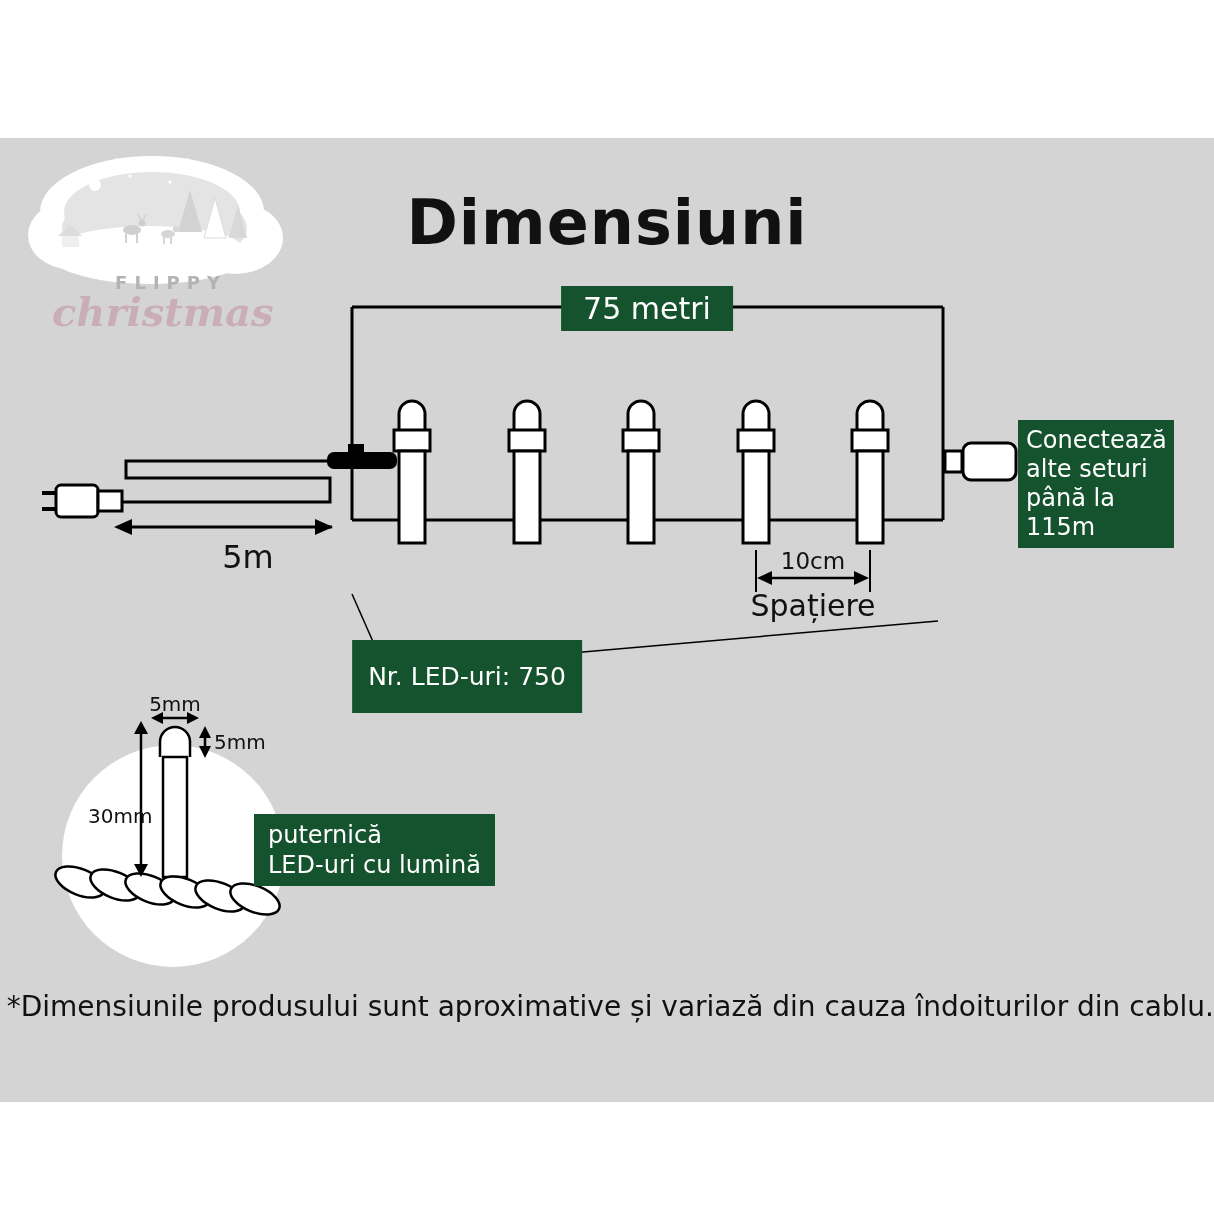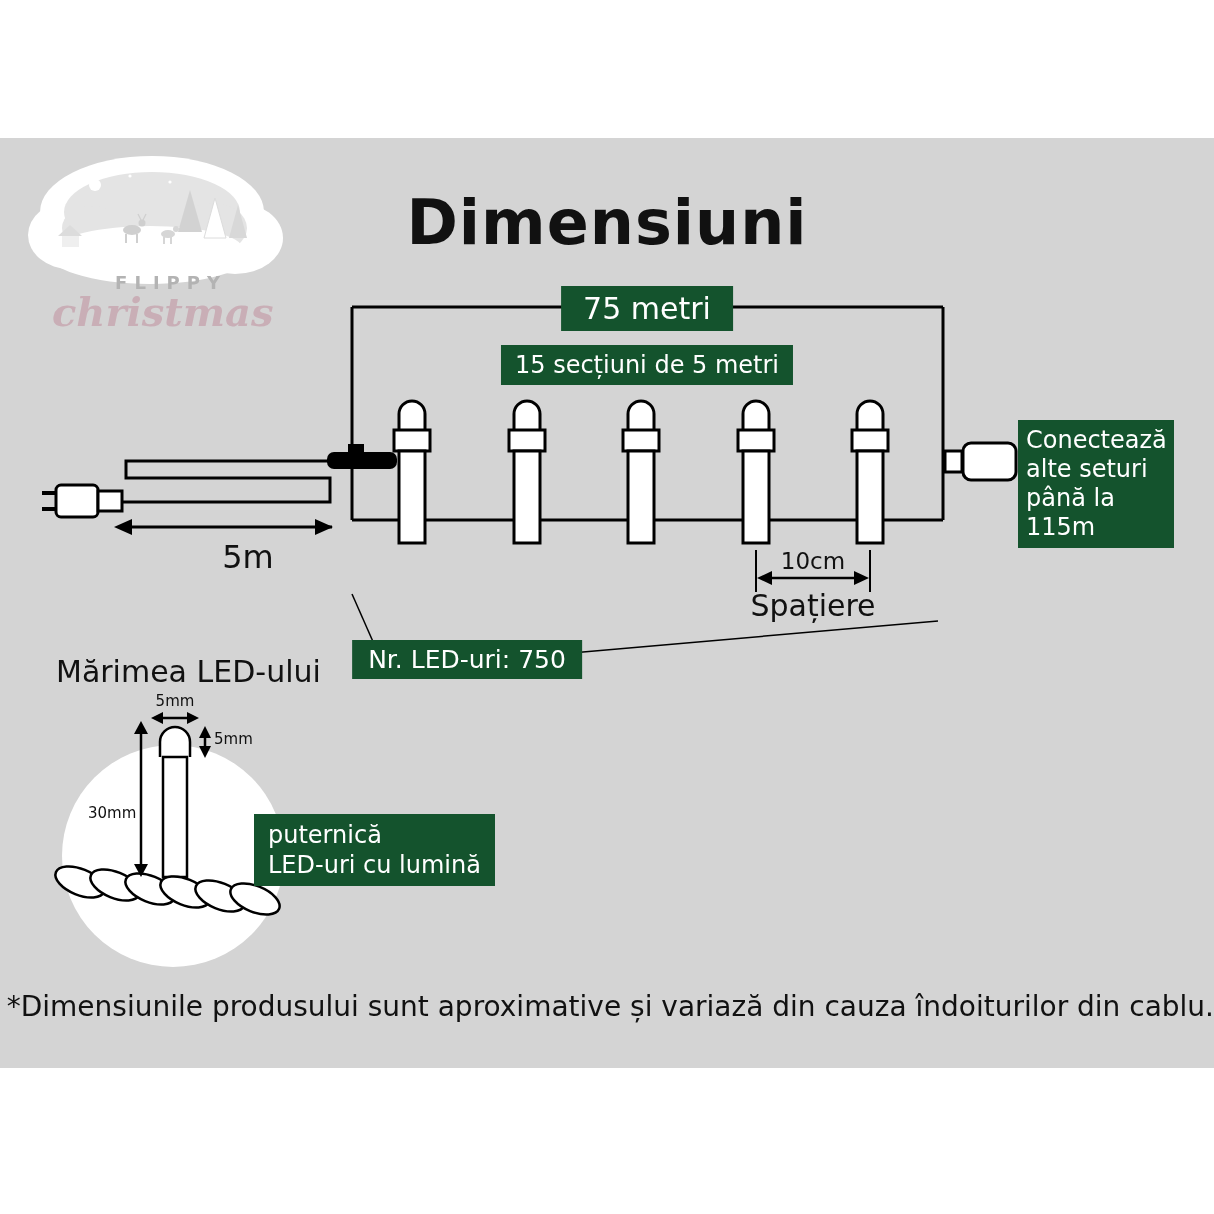--- a/index.html
+++ b/index.html
@@ -1,18 +1,18 @@
 <!DOCTYPE html>
 <html><head>
 <meta charset="utf-8">
 <style>
   html,body{margin:0;padding:0;}
   .page{
     position:relative;
-    width:1214px;height:1068px;
+    width:1214px;height:1214px;
     background:#ffffff;
     font-family:"DejaVu Sans","Liberation Sans",sans-serif;
     color:#111;
     overflow:hidden;
   }
   .gray-band{
     position:absolute;left:0;top:138px;width:1214px;height:964px;
     background:#d4d4d4;
   }
   svg.canvas{position:absolute;left:0;top:0;}
@@ -22,30 +22,30 @@
     font-size:62px;font-weight:bold;letter-spacing:1px;
   }
   .black-box{
     background:#14532d;color:#fff;white-space:nowrap;
   }
   .lbl-75{left:647px;top:286px;transform:translateX(-50%);
     font-size:30px;padding:5px 22px;}
   .lbl-sections{left:647px;top:345px;transform:translateX(-50%);
     font-size:24px;padding:6px 14px;}
   .lbl-ledcount{left:467px;top:640px;transform:translateX(-50%);
-    font-size:25px;padding:5px 16px;}
+    font-size:25px;padding:22px 16px;}
   .box-connect{left:1018px;top:420px;width:140px;
     font-size:24px;line-height:29px;padding:6px 8px;white-space:normal;}
   .box-lednote{left:254px;top:814px;
     font-size:24px;line-height:30px;padding:6px 14px;}
   .lbl-5m{left:230px;top:538px;transform:translateX(-50%);font-size:32px;margin-left:18px;}
   .lbl-10cm{left:813px;top:548px;transform:translateX(-50%);font-size:23px;}
   .lbl-spatiere{left:813px;top:588px;transform:translateX(-50%);font-size:30px;}
   .lbl-marimea{left:56px;top:654px;font-size:30px;}
-  .dim-label{font-size:15px;}
+  .dim-label{font-size:20px;}
   .lbl-5mm-w{left:175px;top:692px;transform:translateX(-50%);}
   .lbl-5mm-t{left:214px;top:730px;}
   .lbl-30mm{left:88px;top:804px;}
   .footnote{left:0;top:990px;width:100%;text-align:right;font-size:28px;}
   .logo-brand{left:77px;top:272px;width:150px;text-align:right;
     font-size:18px;letter-spacing:7px;color:#b3b3b3;font-weight:600;}
   .logo-script{left:52px;top:288px;width:200px;text-align:left;
     font-family:"DejaVu Serif","Liberation Serif",serif;
     font-style:italic;font-weight:bold;font-size:40px;color:#c9aeb6;}
 </style>
@@ -196,35 +196,33 @@
       <polygon points="141,877 134,864 148,864" stroke="none"></polygon>
     </g>
   </svg>
 
   <div class="abs page-title">Dimensiuni</div>
 
   <div class="abs logo-brand">FLIPPY</div>
   <div class="abs logo-script">christmas</div>
 
   <div class="abs black-box lbl-75">75 metri</div>
-  <div class="abs black-box lbl-sections">15 secțiuni de 5 metri</div>
 
   <div class="abs lbl-5m">5m</div>
   <div class="abs lbl-10cm">10cm</div>
   <div class="abs lbl-spatiere">Spațiere</div>
 
   <div class="abs black-box lbl-ledcount">Nr. LED-uri: 750</div>
 
   <div class="abs black-box box-connect">
     <div>Conectează</div>
     <div>alte seturi</div>
     <div>până la 115m</div>
   </div>
 
-  <div class="abs lbl-marimea">Mărimea LED-ului</div>
   <div class="abs dim-label lbl-5mm-w">5mm</div>
   <div class="abs dim-label lbl-5mm-t">5mm</div>
   <div class="abs dim-label lbl-30mm">30mm</div>
 
   <div class="abs black-box box-lednote">
     <div>puternică</div>
     <div>LED-uri cu lumină</div>
   </div>
 
   <div class="abs footnote">*Dimensiunile produsului sunt aproximative și variază din cauza îndoiturilor din cablu.</div>

